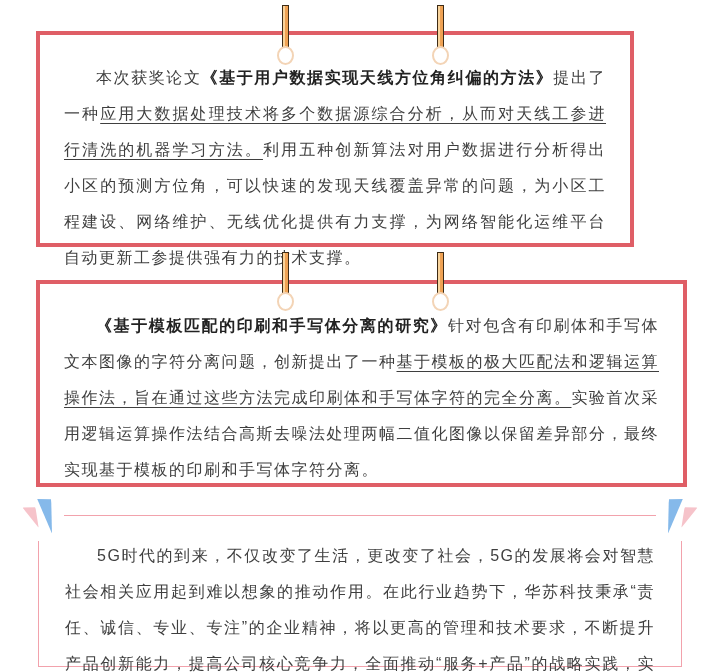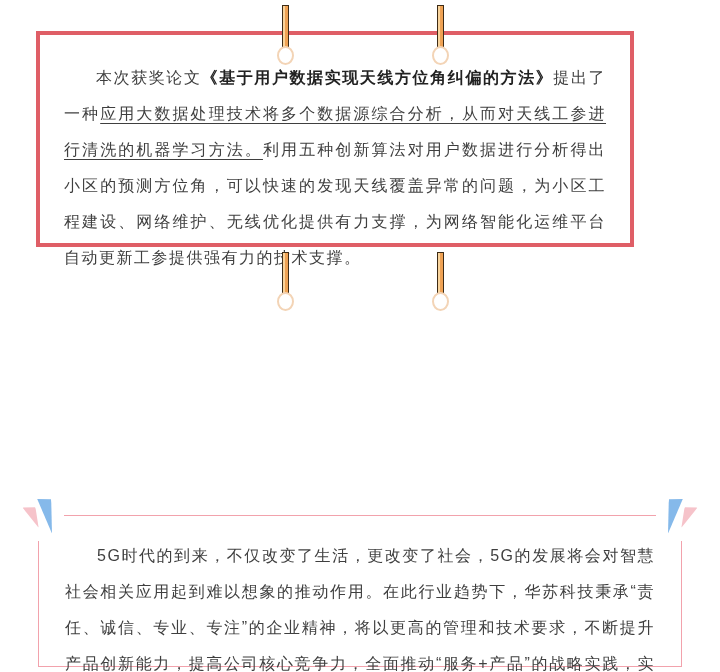--- a/index.html
+++ b/index.html
@@ -105,20 +105,23 @@
 </style>
 </head>
 <body>
 
 <div id="page">
 
   <div id="box1" class="strong-box">
     <p class="para"><span>本次获奖论文</span><span class="bold">《基于用户数据实现天线方位角纠偏的方法》</span><span>提出了一种</span><span class="underline">应用大数据处理技术将多个数据源综合分析，从而对天线工参进行清洗的机器学习方法。</span><span>利用五种创新算法对用户数据进行分析得出小区的预测方位角，可以快速的发现天线覆盖异常的问题，为小区工程建设、网络维护、无线优化提供有力支撑，为网络智能化运维平台自动更新工参提供强有力的技术支撑。</span></p>
   </div>
 
+  <div id="box2" class="strong-box">
+    <p class="para"><span class="bold">《基于模板匹配的印刷和手写体分离的研究》</span><span>针对包含有印刷体和手写体文本图像的字符分离问题，创新提出了一种</span><span class="underline">基于模板的极大匹配法和逻辑运算操作法，旨在通过这些方法完成印刷体和手写体字符的完全分离。</span><span>实验首次采用逻辑运算操作法结合高斯去噪法处理两幅二值化图像以保留差异部分，最终实现基于模板的印刷和手写体字符分离。</span></p>
+  </div>
 
   <div id="box3">
     <p class="para"><span>5G时代的到来，不仅改变了生活，更改变了社会，5G的发展将会对智慧社会相关应用起到难以想象的推动作用。在此行业趋势下，华苏科技秉承“责任、诚信、专业、专注”的企业精神，将以更高的管理和技术要求，不断提升产品创新能力，提高公司核心竞争力，全面推动“服务+产品”的战略实践，实现软件、服务双共振。</span></p>
   </div>
 
   <div class="pin" id="pin-a1">
     <div class="pin-bar"></div>
     <div class="pin-ring"></div>
   </div>
   <div class="pin" id="pin-a2">

